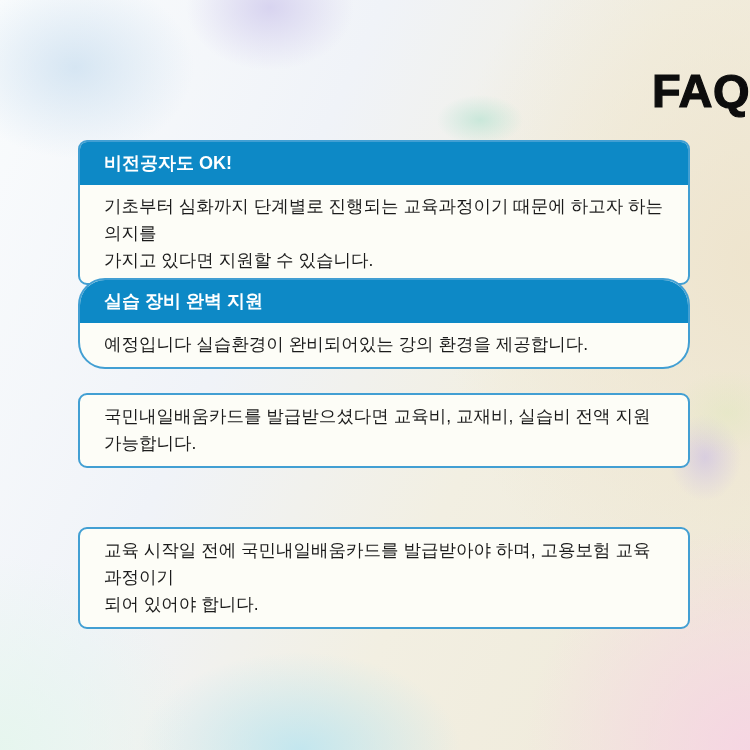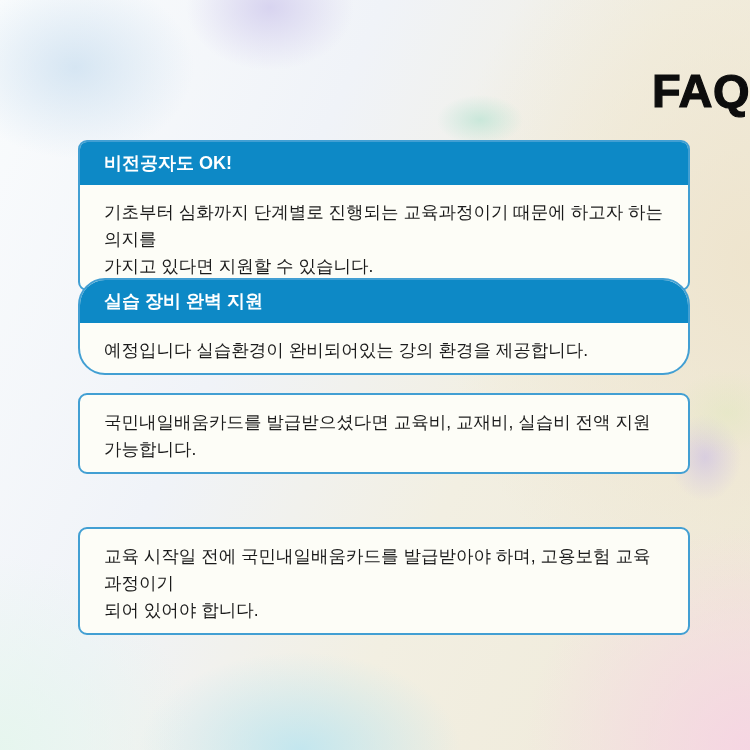--- a/index.html
+++ b/index.html
@@ -59,21 +59,21 @@
     font-size: 18px;
     line-height: 23px;
     padding: 10px 24px;
     white-space: pre-line;
   }
 
   .faq-answer {
     color: var(--text-dark, #1b1b1b);
     font-size: 17.5px;
     line-height: 27px;
-    padding: 14px 24px 9px 24px;
+    padding: 8px 24px 9px 24px;
     white-space: pre-line;
   }
 </style>
 </head>
 <body>
 
 <div class="stage">
 
   <h1 class="page-title">FAQ</h1>
 

